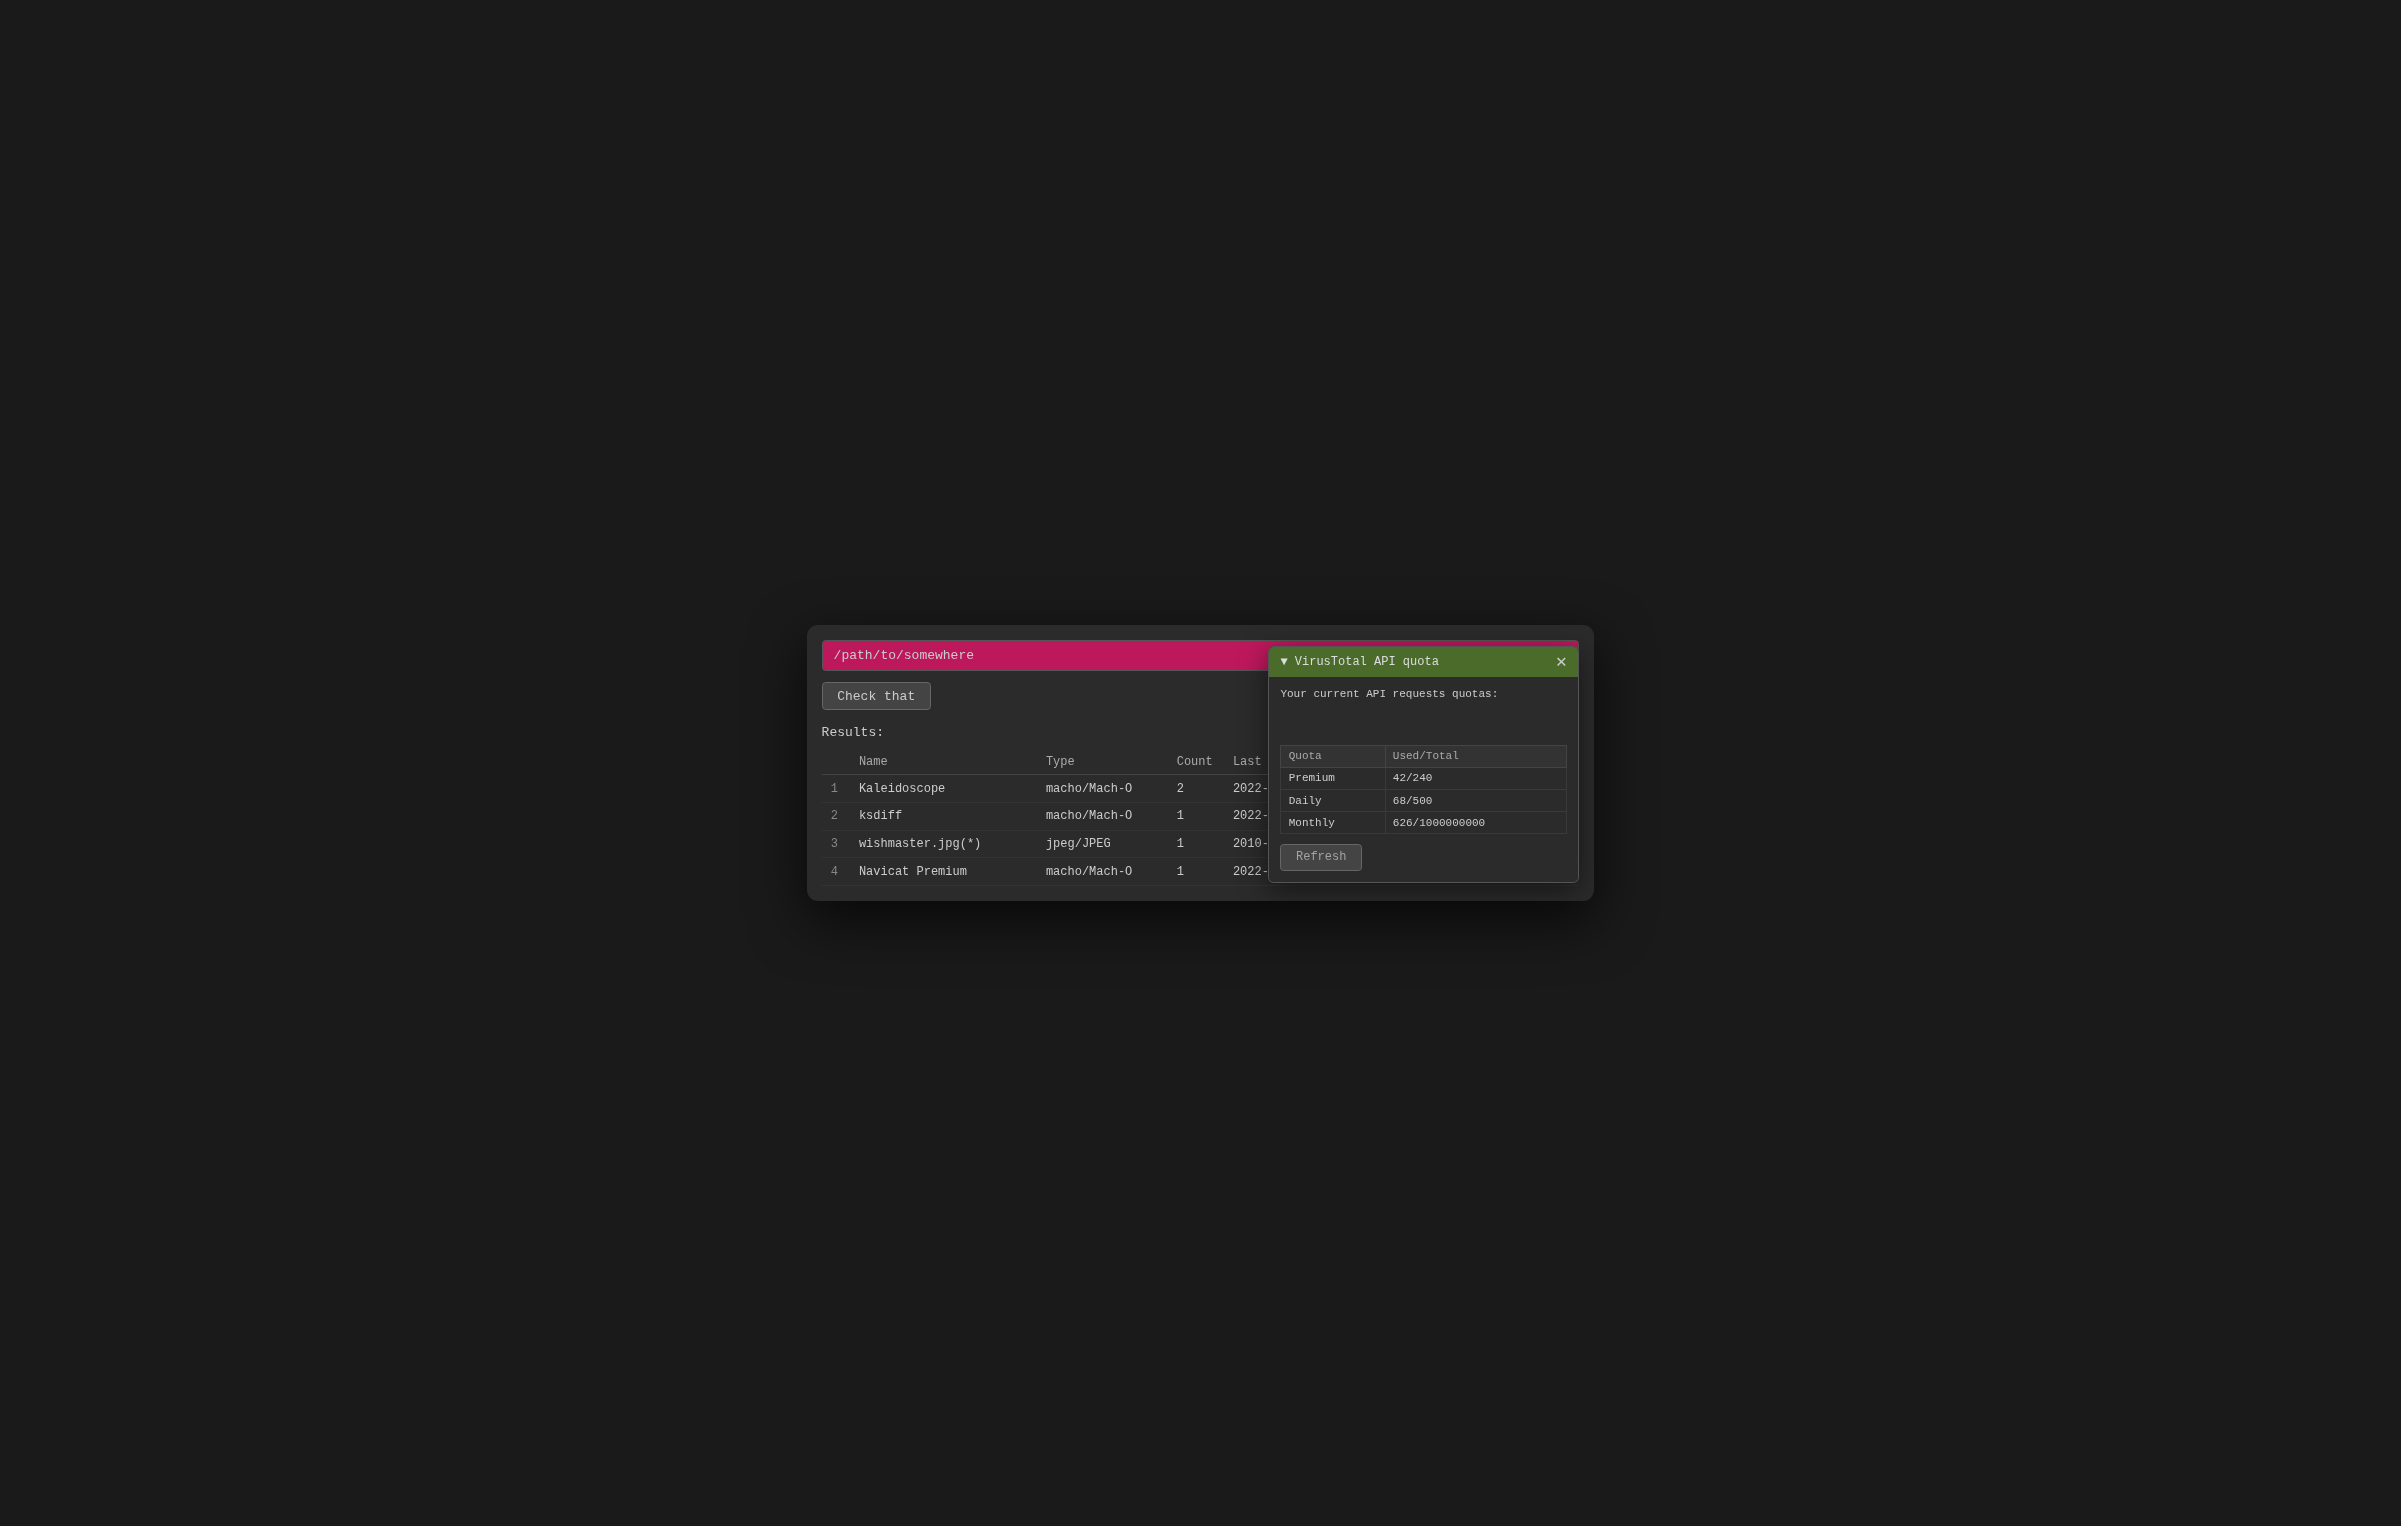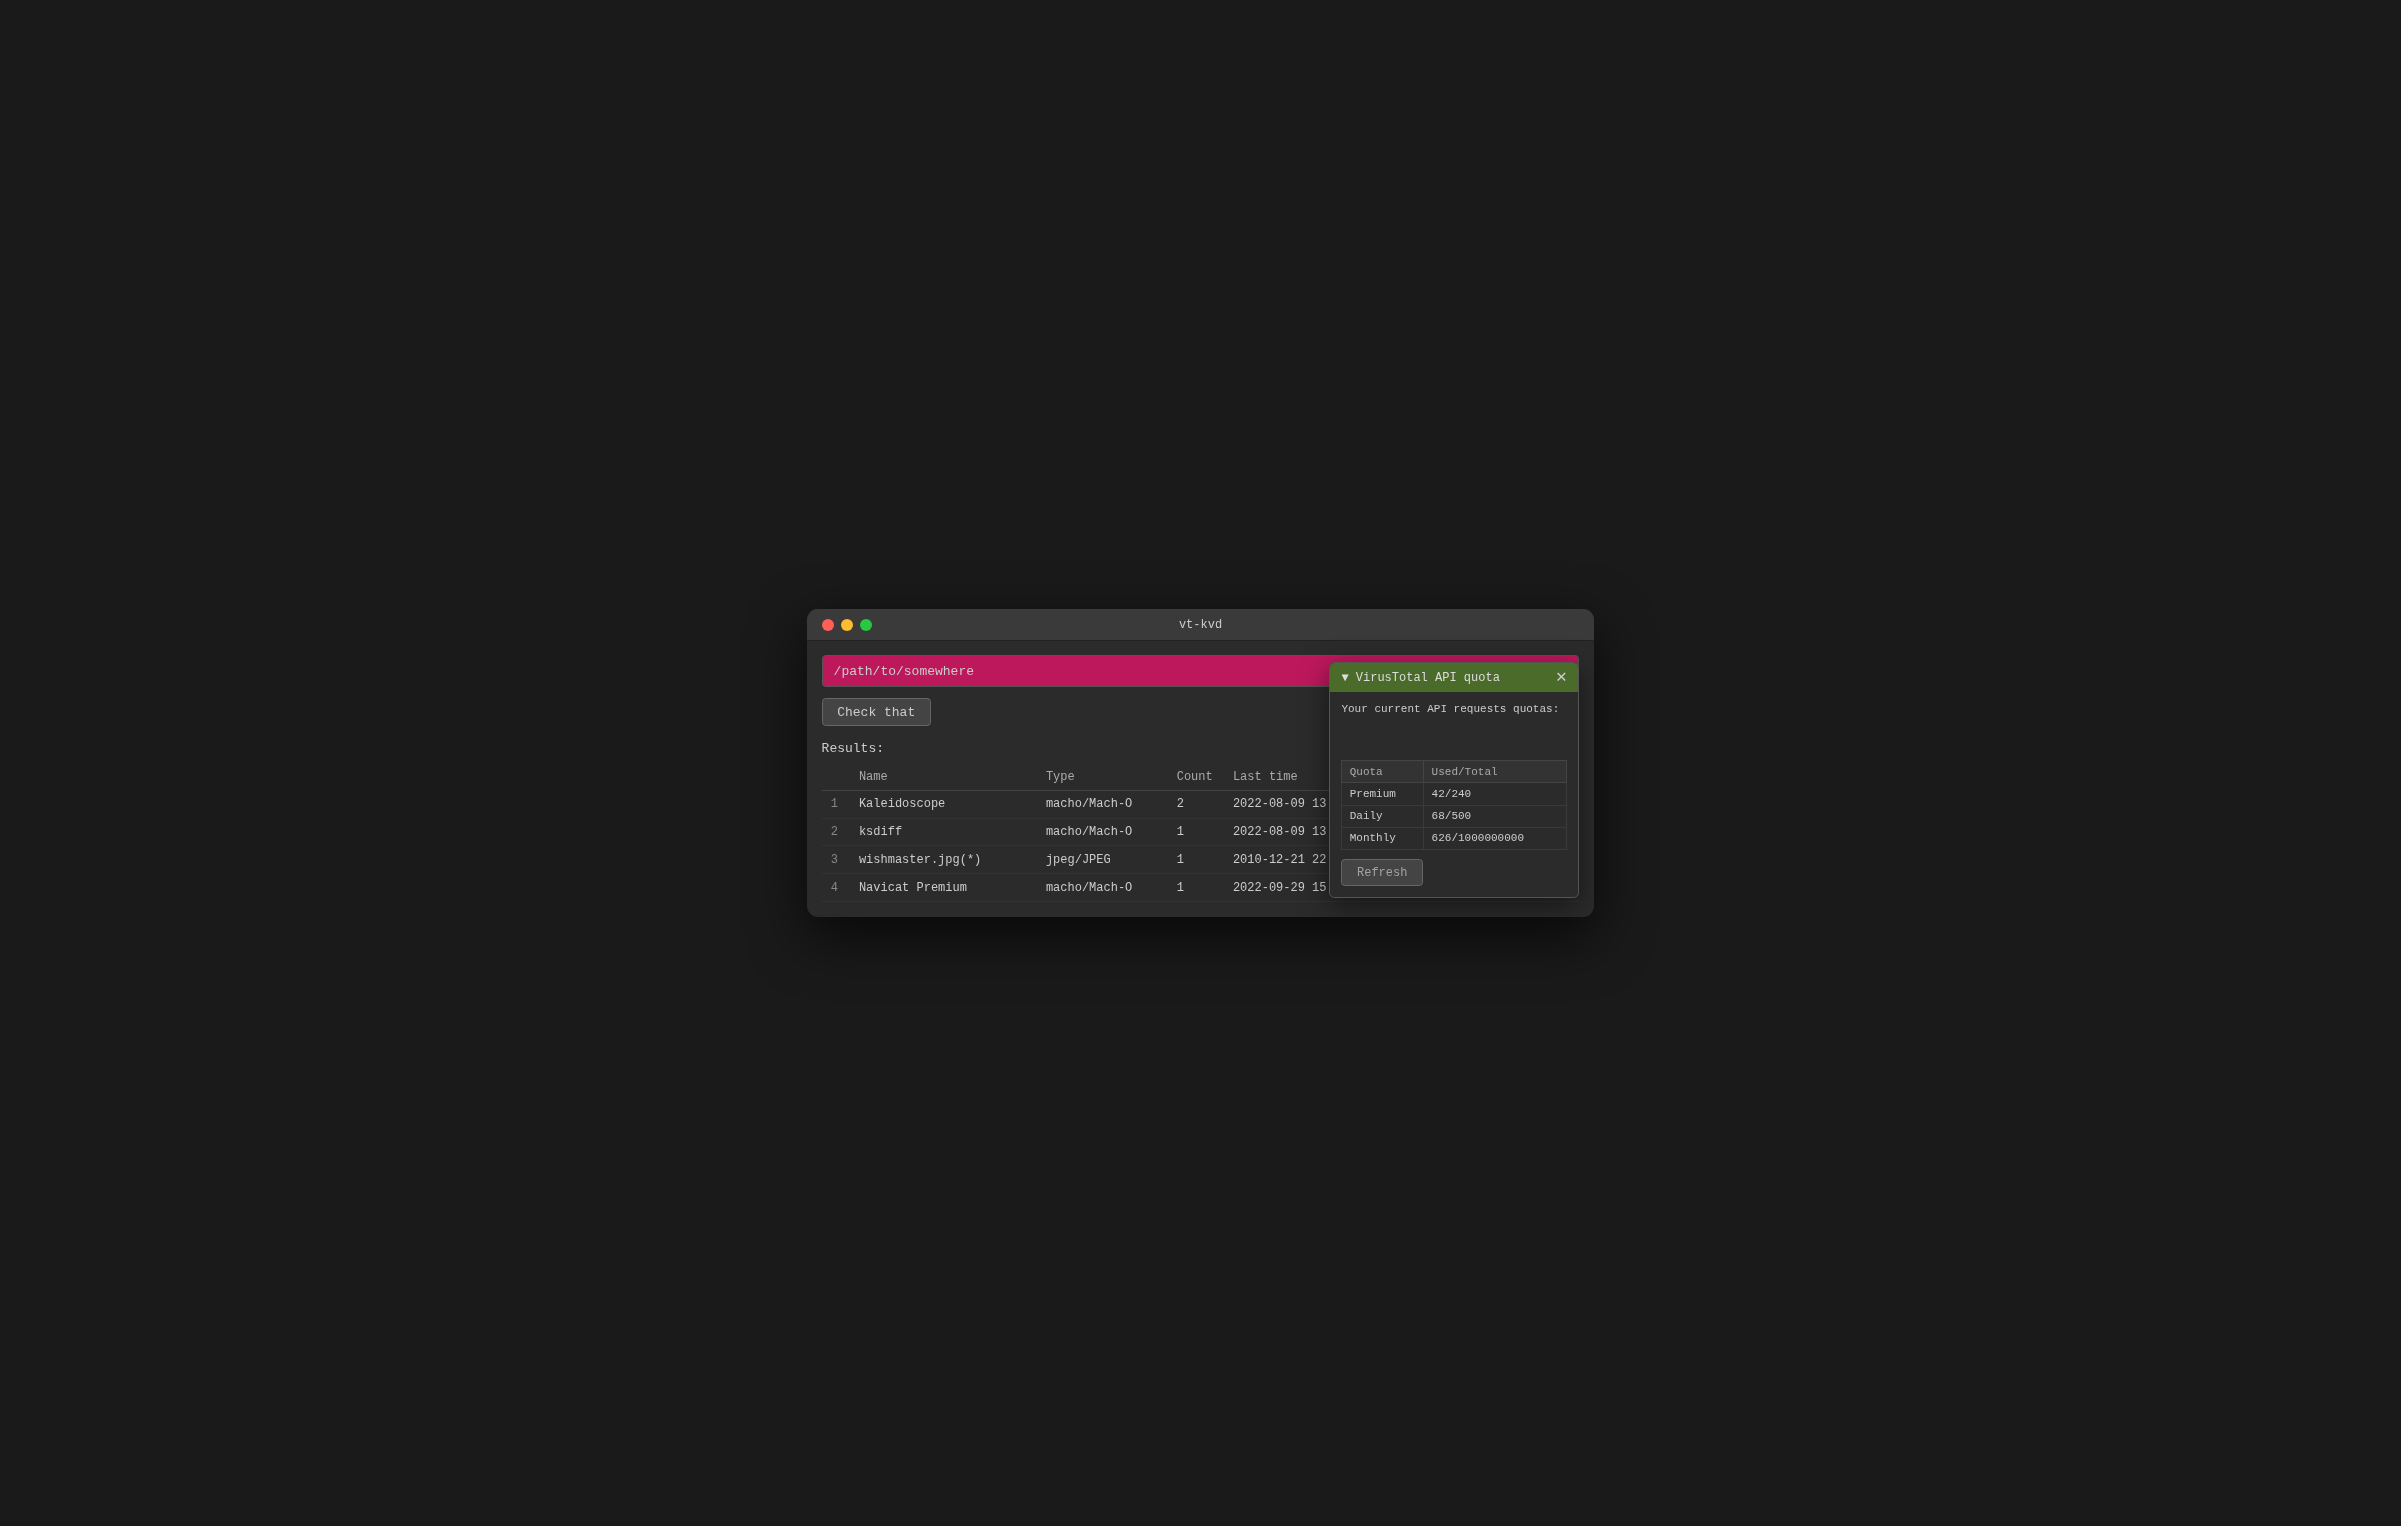--- a/index.html
+++ b/index.html
@@ -151,21 +151,21 @@
 
     .husf-red {
       color: #e05050;
     }
 
     
     .popup-overlay {
       position: absolute;
       bottom: 18.3px;
       right: 14.6px;
-      width: 250px;
+      width: 311px;
       background: #2b2b2b;
       border: 0.9px solid #555;
       border-radius: 5.5px;
       overflow: hidden;
       box-shadow: 0 7.3px 27.5px rgba(0,0,0,0.5);
     }
 
     .popup-header {
       background: #4a6b2a;
       display: flex;
@@ -234,28 +234,20 @@
       border-radius: 3.7px;
       cursor: pointer;
       margin-top: 9.2px;
     }
   </style>
 </head>
 <body>
 
 <div class="window">
 
-  <div class="title-bar">
-    <div class="traffic-lights">
-      <div class="traffic-light close"></div>
-      <div class="traffic-light minimize"></div>
-      <div class="traffic-light maximize"></div>
-    </div>
-    <span class="title-text">vt-kvd</span>
-  </div>
 
 
   <div class="main-content">
 
     
     <input class="path-input" type="text" value="/path/to/somewhere" style="">
 
     
     <button class="check-button">Check that</button>
 

